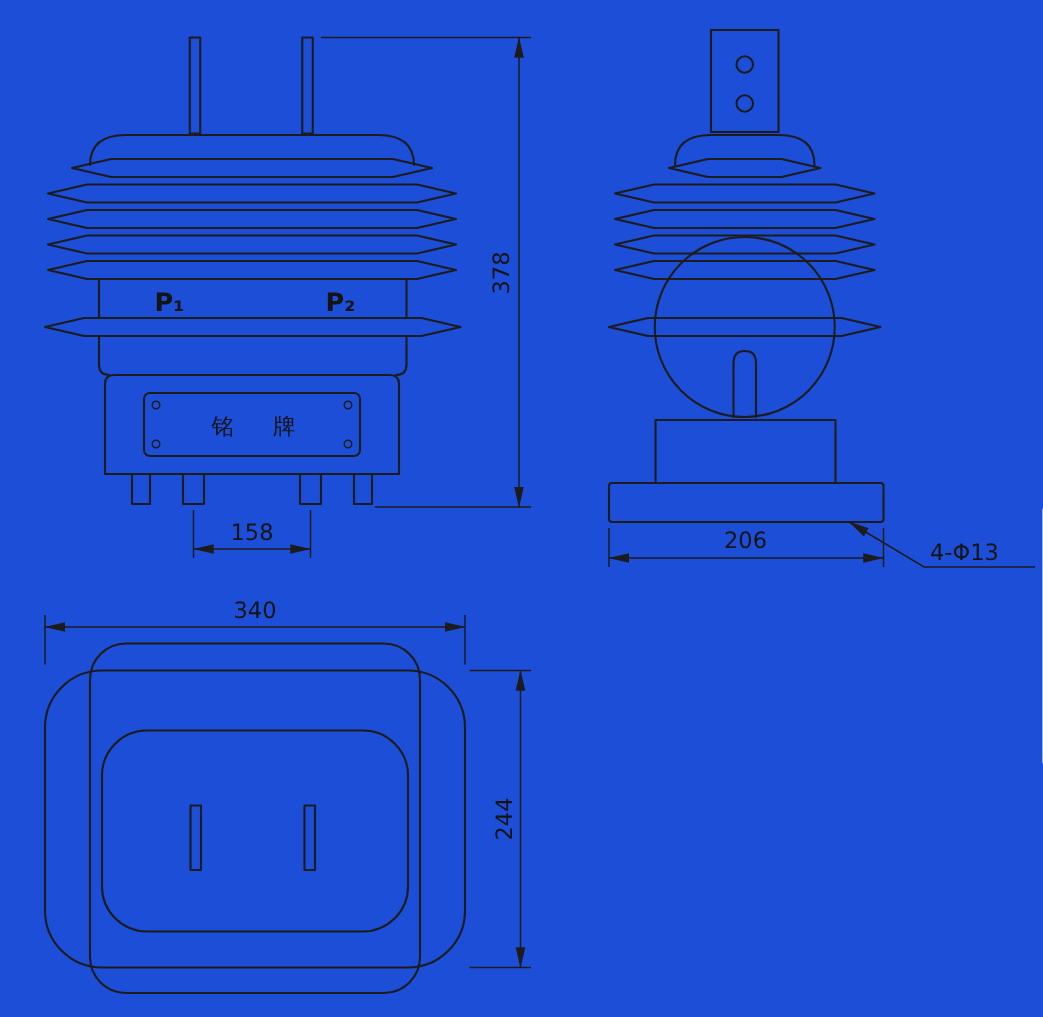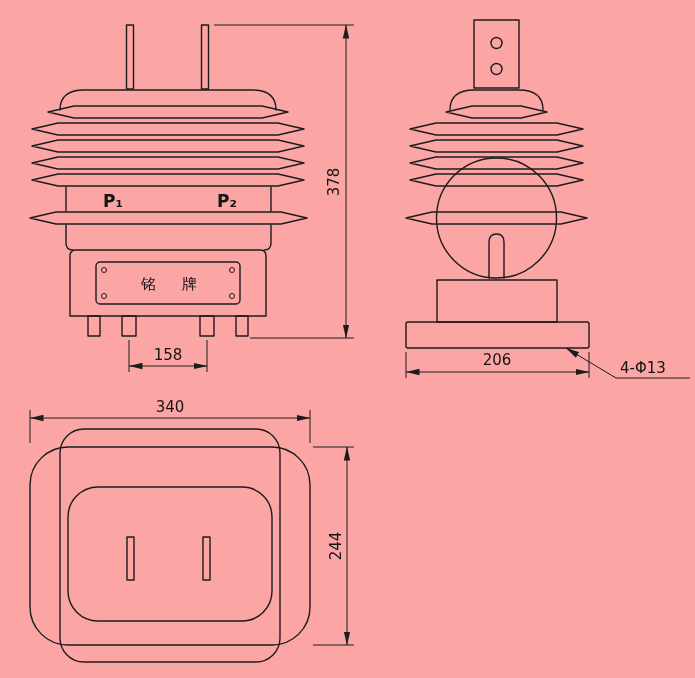--- a/index.html
+++ b/index.html
@@ -1,16 +1,16 @@
 <!DOCTYPE html>
 <html><head>
 <meta charset="utf-8">
 <style>
   html,body{margin:0;padding:0;background:#ffffff;}
-  .canvas{position:relative;width:695px;height:678px;background:#fca5a5;overflow:hidden;text-align:right;}
+  .canvas{position:relative;width:695px;height:678px;background:#1d4ed8;overflow:hidden;text-align:right;}
   svg{display:block;}
   .ln{fill:none;stroke:#1c1c1c;stroke-width:1.4;stroke-linejoin:round;stroke-linecap:round;}
   .thin{fill:none;stroke:#1c1c1c;stroke-width:1;}
   text{font-family:"DejaVu Sans","Liberation Sans",sans-serif;fill:#141414;}
   .dim{font-size:15px;text-anchor:middle;}
   .note{font-size:15px;text-anchor:start;}
   .plabel{font-size:17px;font-weight:bold;text-anchor:middle;}
   .np{font-size:15px;letter-spacing:26px;text-anchor:start;}
 </style>
 </head>

